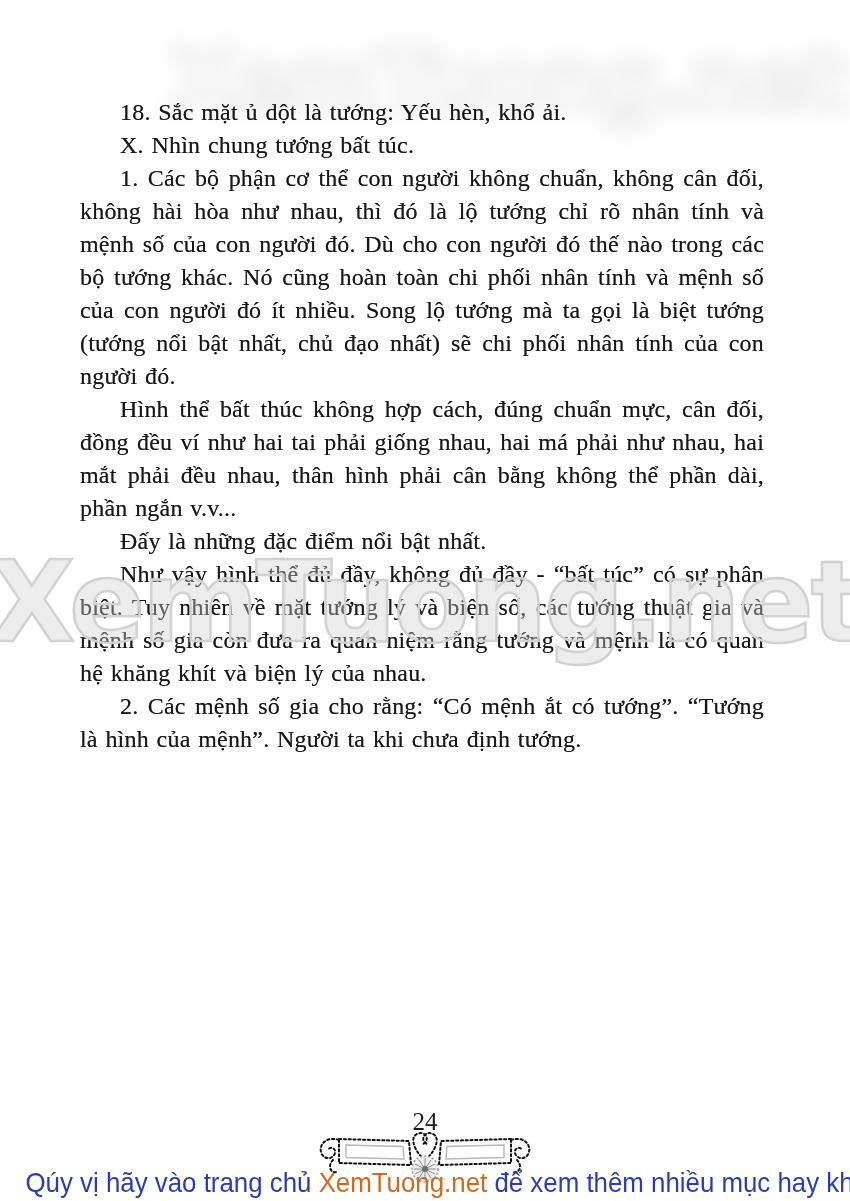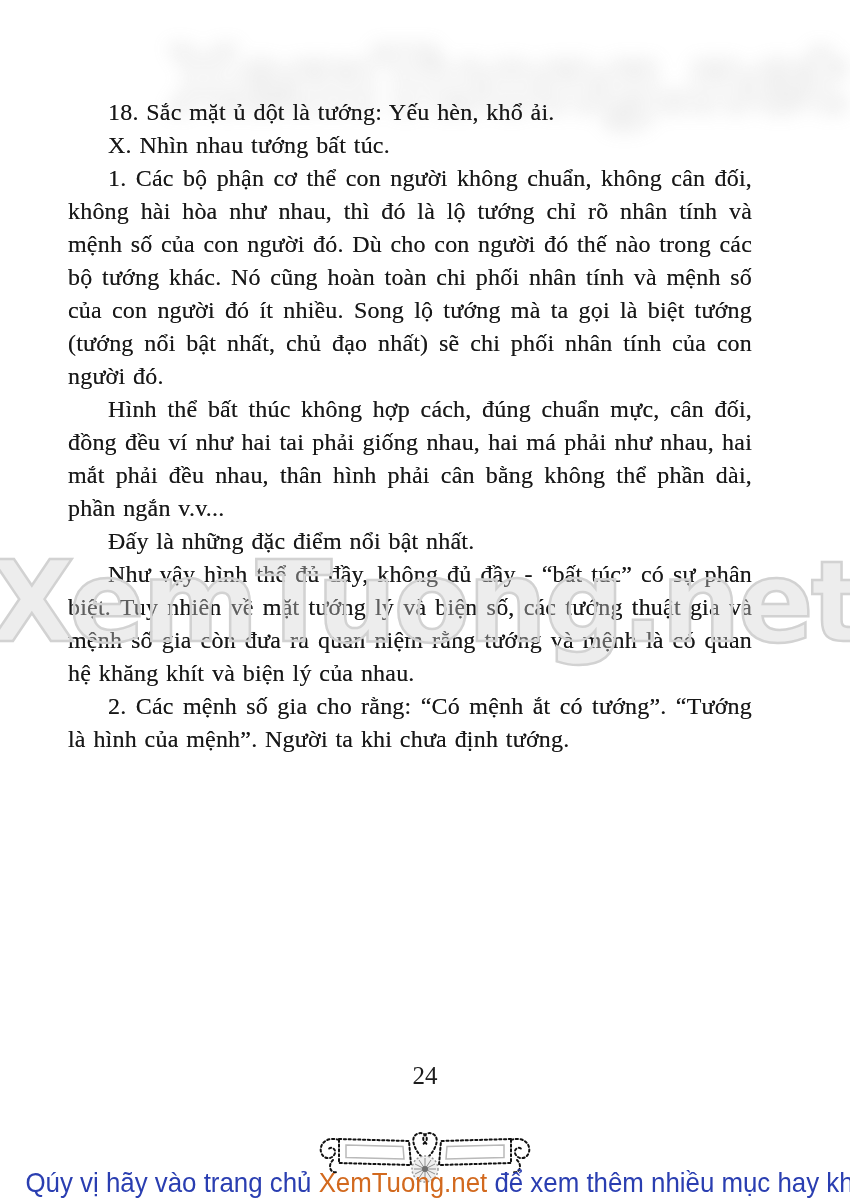--- a/index.html
+++ b/index.html
@@ -13,38 +13,38 @@
   
   .ghost{
     position:absolute;top:30px;left:170px;
     font-family:"DejaVu Sans",sans-serif;font-weight:bold;
     font-size:86px;letter-spacing:-2px;white-space:nowrap;
     color:transparent;-webkit-text-stroke:7px rgba(165,165,165,.55);
     filter:blur(9px);opacity:.4;pointer-events:none;
   }
   
   .body-text{
-    position:absolute;top:96px;left:68px;width:684px;
+    position:absolute;top:96px;left:80px;width:684px;
     font-size:24px;line-height:33px;color:var(--text,#171717);
     text-align:justify;letter-spacing:.2px;word-spacing:1.5px;
     text-shadow:0 0 .4px rgba(0,0,0,.55);
   }
   .body-text p{margin:0;text-indent:40px;}
   
   .watermark{
     position:absolute;top:546px;left:50%;transform:translateX(-50%);
     font-family:"DejaVu Sans",sans-serif;font-weight:bold;
     font-size:112px;letter-spacing:-3px;line-height:1;white-space:nowrap;
     color:rgba(255,255,255,.06);
     -webkit-text-stroke:2.5px var(--watermark-outline,#d2d2d2);
     text-shadow:0 0 1px rgba(200,200,200,.35);
     pointer-events:none;z-index:3;
   }
   .page-number{
-    position:absolute;top:1062px;left:0;width:100%;
+    position:absolute;top:1108px;left:0;width:100%;
     text-align:center;font-size:25px;color:#1d1d1d;z-index:1;
   }
   .ornament{
     position:absolute;top:1122px;left:50%;transform:translateX(-50%);
     width:220px;height:64px;z-index:1;
   }
   .footer{
     position:absolute;bottom:2px;left:0;width:100%;
     text-align:center;z-index:4;
     font-family:"Liberation Sans","DejaVu Sans",sans-serif;
@@ -56,21 +56,21 @@
 </style>
 </head>
 <body>
 
 <div class="page">
 
   <div class="ghost">XemTuong.net</div>
 
   <main class="body-text">
     <p>18. Sắc mặt ủ dột là tướng: Yếu hèn, khổ ải.</p>
-    <p>X. Nhìn nhau tướng bất túc.</p>
+    <p>X. Nhìn chung tướng bất túc.</p>
     <p>1. Các bộ phận cơ thể con người không chuẩn, không cân đối, không hài hòa như nhau, thì đó là lộ tướng chỉ rõ nhân tính và mệnh số của con người đó. Dù cho con người đó thế nào trong các bộ tướng khác. Nó cũng hoàn toàn chi phối nhân tính và mệnh số của con người đó ít nhiều. Song lộ tướng mà ta gọi là biệt tướng (tướng nổi bật nhất, chủ đạo nhất) sẽ chi phối nhân tính của con người đó.</p>
     <p>Hình thể bất thúc không hợp cách, đúng chuẩn mực, cân đối, đồng đều ví như hai tai phải giống nhau, hai má phải như nhau, hai mắt phải đều nhau, thân hình phải cân bằng không thể phần dài, phần ngắn v.v...</p>
     <p>Đấy là những đặc điểm nổi bật nhất.</p>
     <p>Như vậy hình thể đủ đầy, không đủ đầy - “bất túc” có sự phân biệt. Tuy nhiên về mặt tướng lý và biện số, các tướng thuật gia và mệnh số gia còn đưa ra quan niệm rằng tướng và mệnh là có quan hệ khăng khít và biện lý của nhau.</p>
     <p>2. Các mệnh số gia cho rằng: “Có mệnh ắt có tướng”. “Tướng là hình của mệnh”. Người ta khi chưa định tướng.</p>
   </main>
 
   <div class="watermark">XemTuong.net</div>
 
   <div class="page-number">24</div>

